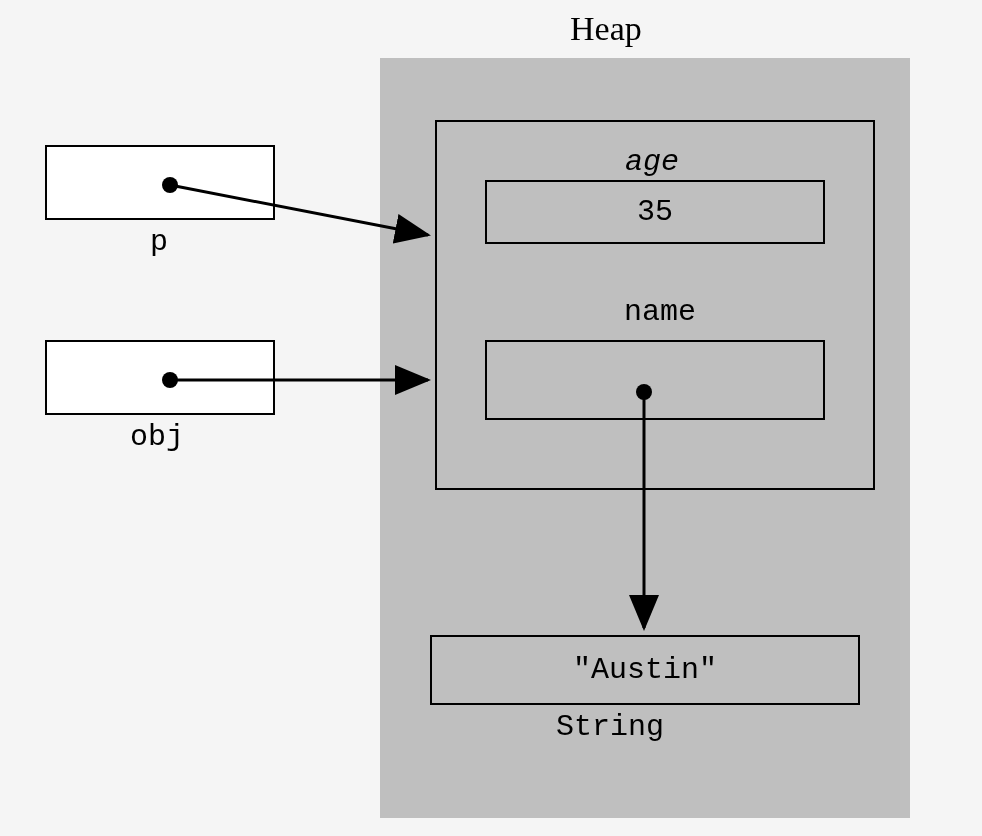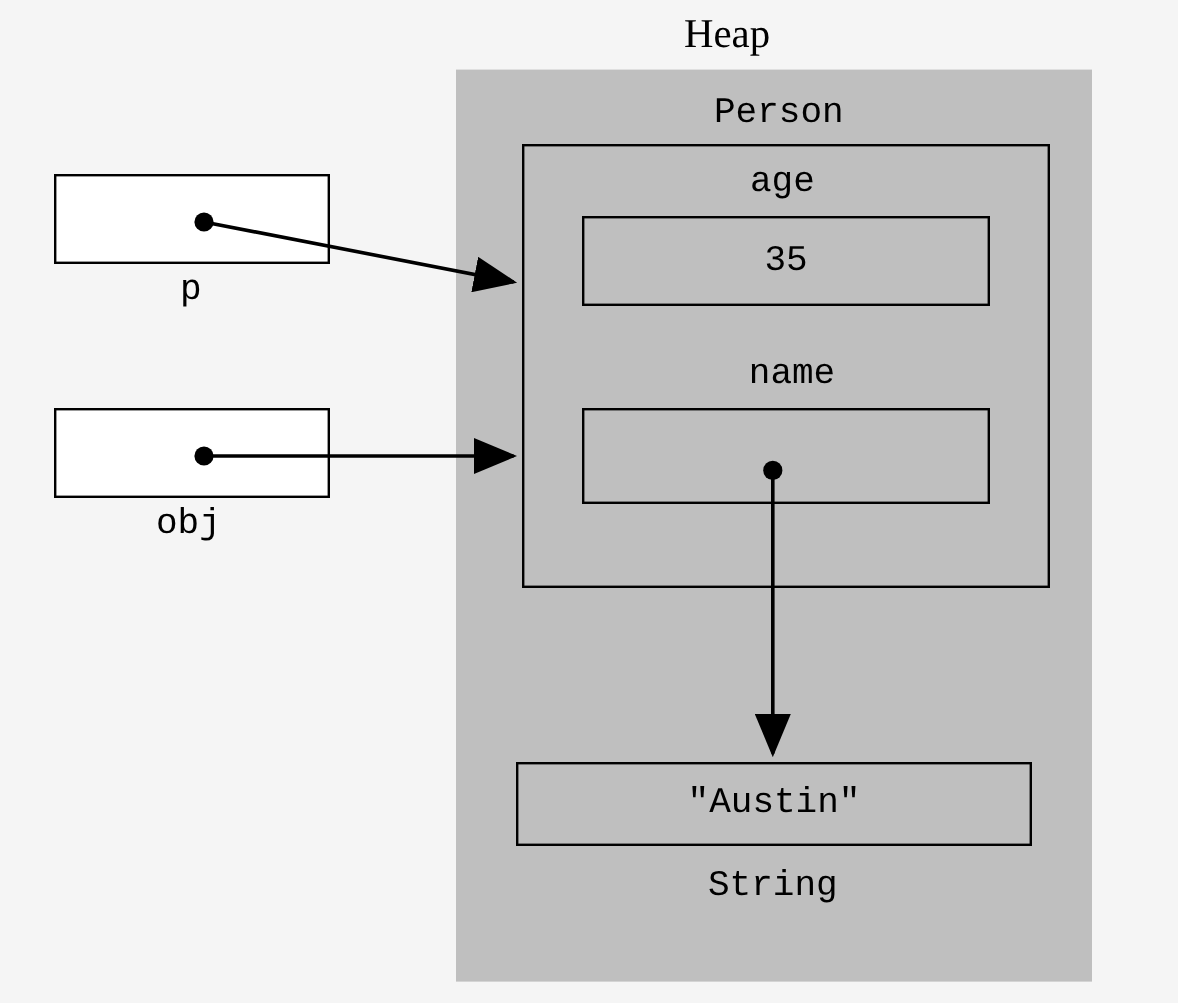--- a/index.html
+++ b/index.html
@@ -46,28 +46,29 @@
     height: 370px;
     border: 2px solid #000;
     background: #bfbfbf;
   }
   .person-title {
     left: 595px;
     top: 78px;
   }
   .age-label {
     left: 625px;
-    top: 135px;
+    top: 145px;
+    font-style: italic;
   }
   .age-box {
     position: absolute;
     left: 485px;
     top: 180px;
     width: 340px;
-    height: 75px;
+    height: 64px;
     border: 2px solid #000;
     background: #bfbfbf;
     display: flex;
     align-items: center;
     justify-content: center;
     font-size: 30px;
   }
   .name-label {
     left: 624px;
     top: 295px;
@@ -88,23 +89,22 @@
     width: 430px;
     height: 70px;
     border: 2px solid #000;
     background: #bfbfbf;
     display: flex;
     align-items: center;
     justify-content: center;
     font-size: 30px;
   }
   .string-label {
-    left: 590px;
+    left: 556px;
     top: 710px;
-    margin-top: 12px;
   }
   .ref-box {
     position: absolute;
     width: 230px;
     height: 75px;
     background: #fff;
     border: 2px solid #000;
   }
   .ref-p {
     left: 45px;
@@ -134,21 +134,20 @@
 </style>
 </head>
 <body>
 
 <div class="canvas">
 
   <div class="label heap-title">Heap</div>
 
   <div class="heap-box"></div>
 
-  <div class="label person-title">Person</div>
   <div class="person-box"></div>
 
   <div class="label age-label">age</div>
   <div class="age-box">
     <span>35</span>
   </div>
 
   <div class="label name-label">name</div>
   <div class="name-box"></div>
 

